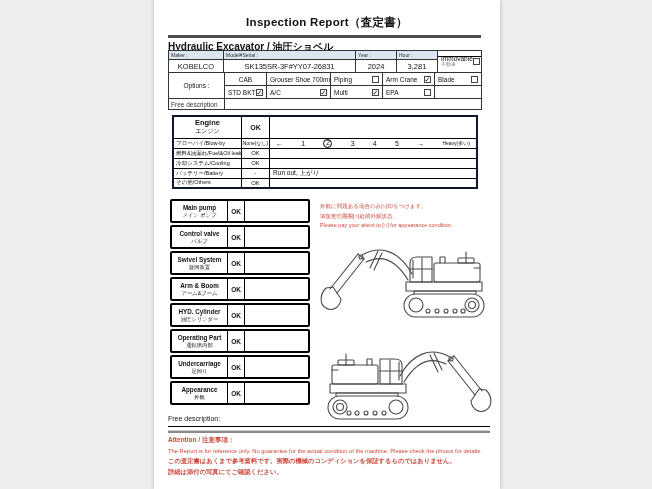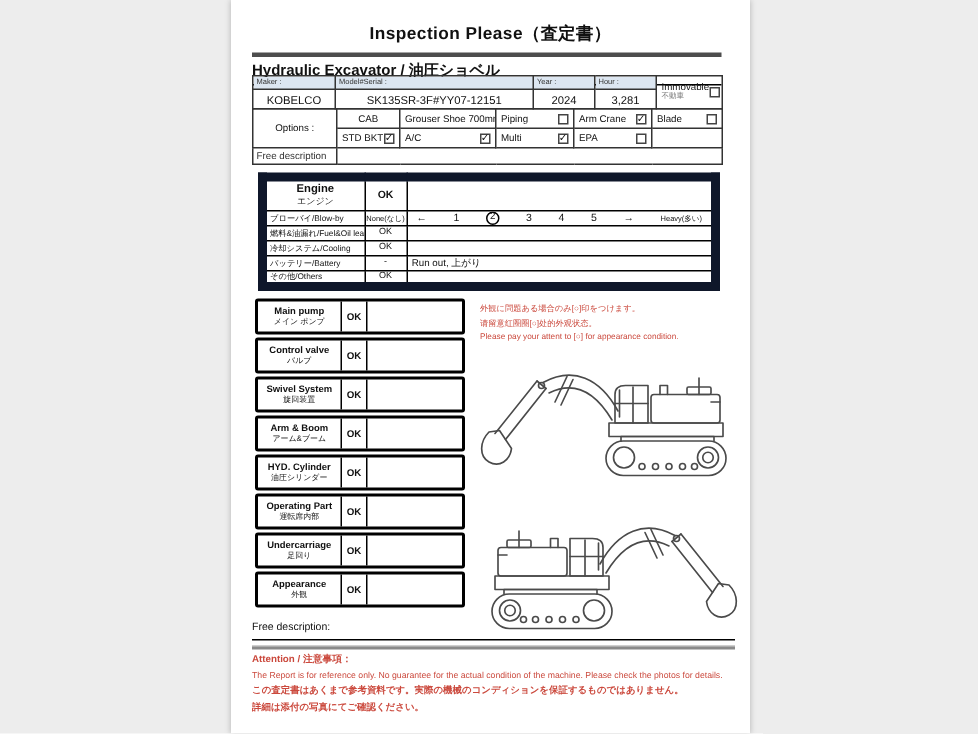--- a/index.html
+++ b/index.html
@@ -35,21 +35,21 @@
 
   .options-table { top:72px; left:14px; width:313px; }
   .options-table td { height:13px; font-size:6.5px; }
   .opt-head { text-align:center; font-size:7px; }
   .opt { padding:0 3px; }
   .opt-flex { display:flex; align-items:center; justify-content:space-between; }
   .opt-center { text-align:center; }
   .free-row td { height:11px; }
   .free-lbl { font-size:5px; color:#333; padding-left:2px; }
 
-  .engine-table { top:115px; left:18px; width:306px; border:6px solid #0f172a; }
+  .engine-table { top:115px; left:18px; width:306px; border:2px solid #0f172a; }
   .engine-table td { border:1px solid #000; }
   .eng-head { height:22px; text-align:center; }
   .eng-name-en { font-size:7.5px; font-weight:bold; display:block; }
   .eng-name-jp { font-size:6px; display:block; }
   .eng-ok { font-size:7px; font-weight:bold; text-align:center; }
   .eng-row td { height:10px; }
   .eng-lbl { font-size:5.5px; padding-left:2px; }
   .eng-st { font-size:6px; text-align:center; }
   .eng-st-sm { font-size:5px; text-align:center; }
   .eng-rm { font-size:6.5px; padding-left:3px; }
@@ -80,21 +80,21 @@
   .att-head { font-size:6.5px; font-weight:bold; margin-bottom:5px; }
   .att-l1 { font-size:5.8px; margin-bottom:4px; }
   .att-l2 { font-size:6.3px; font-weight:bold; margin-bottom:4px; }
   .att-l3 { font-size:6.3px; font-weight:bold; }
 </style>
 </head>
 <body>
 
 <div class="page">
 
-  <div class="abs title">Inspection Please（査定書）</div>
+  <div class="abs title">Inspection Report（査定書）</div>
   <div class="abs thick-rule"></div>
   <div class="abs machine">Hydraulic Excavator / 油圧ショベル</div>
 
   <table class="abs info-table">
     <colgroup>
         <col style="width:55px">
         <col style="width:132px">
         <col style="width:41px">
         <col style="width:41px">
         <col style="width:44px">
@@ -112,21 +112,21 @@
             <span class="imm-jp">不動車</span>
           </span>
           <span class="cb">
                 <span class="cb-mark"></span>
               </span>
         </div>
       </td>
     </tr>
     <tr>
       <td class="val">KOBELCO</td>
-      <td class="val">SK135SR-3F#YY07-12151</td>
+      <td class="val">SK135SR-3F#YY07-26831</td>
       <td class="val">2024</td>
       <td class="val">3,281</td>
     </tr>
   </tbody>
     </table>
 
   <table class="abs options-table">
     <colgroup>
         <col style="width:56px">
         <col style="width:42px">

